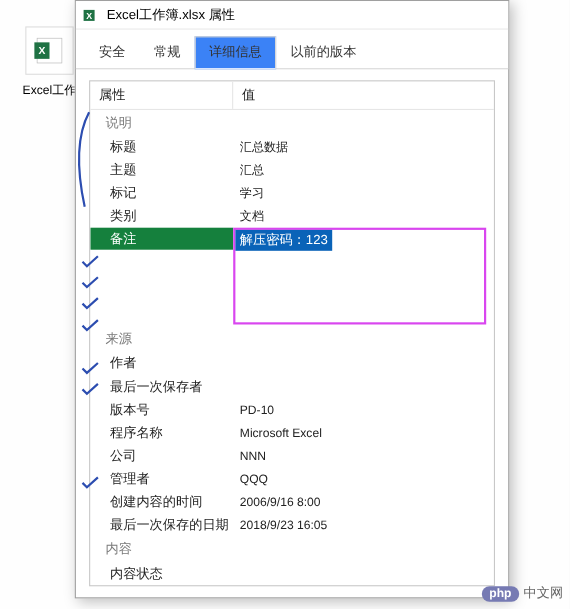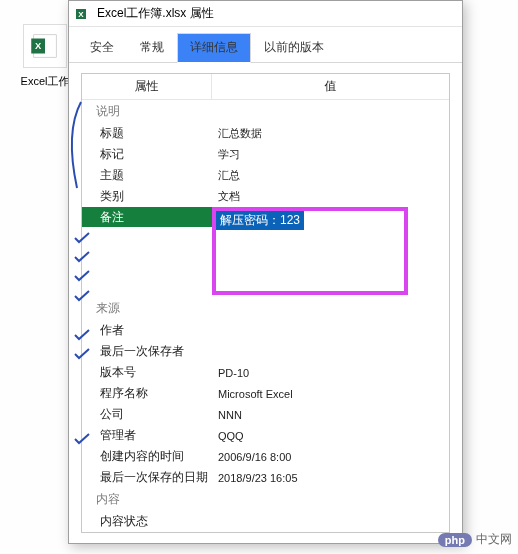--- a/index.html
+++ b/index.html
@@ -100,21 +100,20 @@
       border: 1px solid #c8c8c8;
       flex: 1;
       overflow: hidden;
       position: relative;
       background: #fff;
       min-height: 0;
     }
     .props-header {
       display: flex;
       border-bottom: 1px solid #e6e6e6;
-      text-align: center;
     }
     .props-header > div {
       padding: 4px 8px;
       font-size: 12px;
       color: #222;
       border-right: 1px solid #e6e6e6;
     }
     .props-header .col-key { width: 130px; }
     .props-header .col-val { flex: 1; border-right: none; }
     
@@ -145,23 +144,23 @@
       padding: 2px 6px;
       color: #222;
       font-size: 11px;
       white-space: nowrap;
       overflow: hidden;
     }
     .editbox {
       position: absolute;
       left: 130px;
       top: 0;
-      width: 196px;
+      width: 230px;
       height: 88px;
-      border: 4px solid #d946ef;
+      border: 2px solid #d946ef;
       background: #fff;
       z-index: 5;
     }
     .editbox-content {
       background: #0a63b8;
       color: #fff;
       font-size: 12px;
       padding: 1px 4px;
       display: inline-block;
     }
@@ -244,26 +243,26 @@
         <div class="col-key">属性</div>
         <div class="col-val">值</div>
       </div>
       <div class="props-body" id="props-body">
             <div class="section-header">说明</div>
             <div class="prop-row">
               <div class="prop-key">标题</div>
               <div class="prop-val">汇总数据</div>
             </div>
             <div class="prop-row">
+              <div class="prop-key">主题</div>
+              <div class="prop-val">汇总</div>
+            </div>
+            <div class="prop-row">
               <div class="prop-key">标记</div>
               <div class="prop-val">学习</div>
-            </div>
-            <div class="prop-row">
-              <div class="prop-key">主题</div>
-              <div class="prop-val">汇总</div>
             </div>
             <div class="prop-row">
               <div class="prop-key">类别</div>
               <div class="prop-val">文档</div>
             </div>
             <div class="prop-row editor-row">
               <div class="prop-key" style="background: #15803d; color: rgb(255, 255, 255);">备注</div>
               <div class="editbox"><span class="editbox-content">解压密码：123</span></div>
             </div>
             <div style="height: 70px;"></div>

